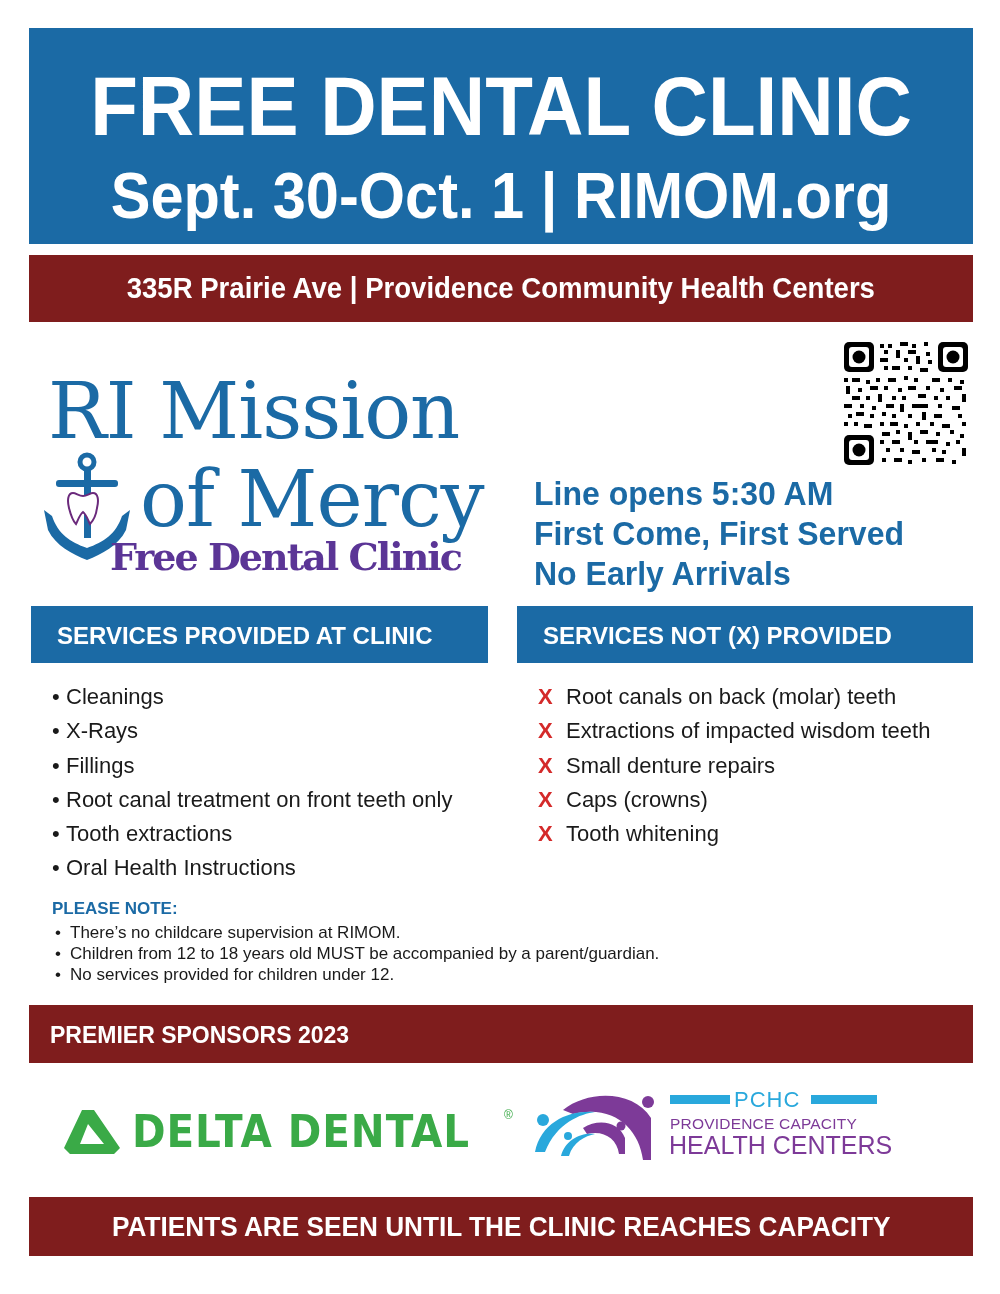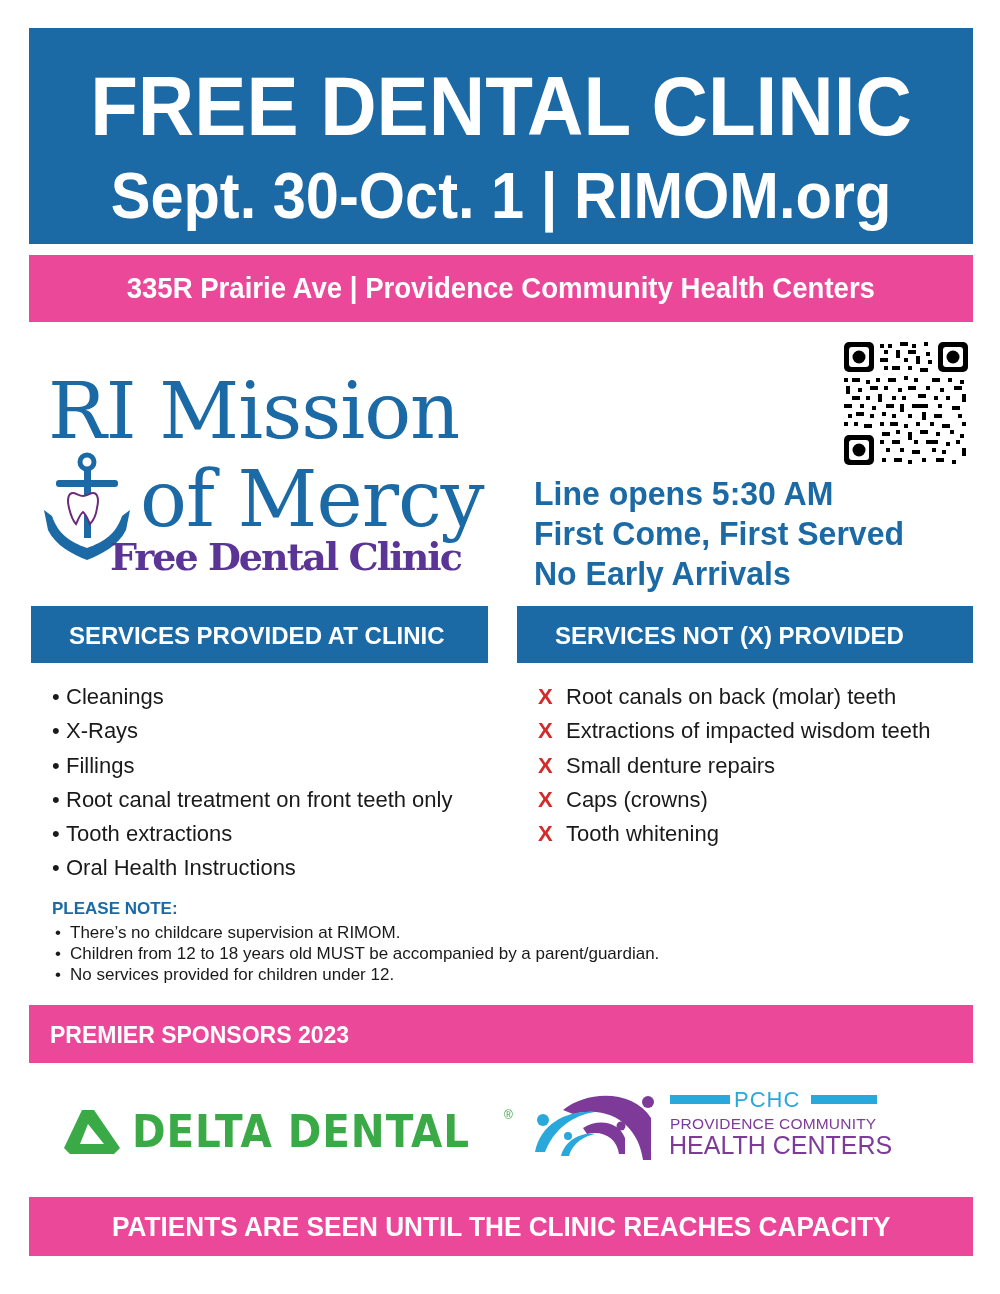--- a/index.html
+++ b/index.html
@@ -15,21 +15,21 @@
     position: absolute; left: 0; right: 0; top: 36px;
     font-weight: bold; font-size: 84px; letter-spacing: 0px; line-height: 1;
     transform: scaleX(0.93);
   }
   .banner-blue .subtitle {
     position: absolute; left: 0; right: 0; top: 136px;
     font-weight: bold; font-size: 64px; line-height: 1;
     transform: scaleX(0.93);
   }
   .band-purple {
-    background: #ec4899; color: #fff; font-weight: bold;
+    background: #7f1d1d; color: #fff; font-weight: bold;
   }
   .address-band {
     left: 29px; top: 255px; width: 944px; height: 67px;
     font-size: 29px; line-height: 67px; text-align: center;
   }
   .address-band span { display: inline-block; transform: scaleX(0.95); }
 
   .logo { left: 40px; top: 372px; width: 460px; height: 215px; }
   .logo .line1 {
     position: absolute; left: 8px; top: 0; color: #1b6aa5;
@@ -48,21 +48,21 @@
   }
   .logo .anchor { position: absolute; left: 0; top: 78px; width: 90px; height: 110px; }
 
   .qr { left: 842px; top: 340px; width: 128px; height: 127px; }
 
   .info-lines { left: 534px; top: 474px; color: #1b6aa5; font-weight: bold; font-size: 33px; line-height: 40px; }
   .info-lines div { transform-origin: left; transform: scaleX(0.97); white-space: nowrap; }
 
   .svc-header {
     top: 606px; height: 57px; background: #1b6aa5; color: #fff;
-    font-weight: bold; font-size: 24px; line-height: 60px; padding-left: 38px; white-space: nowrap;
+    font-weight: bold; font-size: 24px; line-height: 60px; padding-left: 26px; white-space: nowrap;
   }
   .svc-left-h { left: 31px; width: 457px; }
   .svc-right-h { left: 517px; width: 456px; }
 
   .svc-list { top: 680px; font-size: 22px; line-height: 34.3px; color: #1a1a1a; }
   .svc-left { left: 52px; }
   .svc-right { left: 538px; }
   .svc-list li { list-style: none; white-space: nowrap; }
   .bullet { display: inline-block; width: 14px; }
   .xmark { display: inline-block; width: 28px; color: #d42a2a; font-weight: bold; }
@@ -288,19 +288,19 @@
     <path d="M2 64 C 8 34 36 22 62 24 C 48 26 24 34 12 64 Z" fill="#29a8dc"></path>
     <circle cx="10" cy="32" r="6" fill="#29a8dc"></circle>
     <path d="M50 40 C 66 30 86 34 92 50 L92 66 L86 66 C 84 50 70 42 54 46 Z" fill="#7d3a98"></path>
     <circle cx="88" cy="38" r="4.5" fill="#7d3a98"></circle>
     <path d="M28 68 C 32 52 48 44 62 46 C 52 48 40 54 36 68 Z" fill="#29a8dc"></path>
     <circle cx="35" cy="48" r="4" fill="#29a8dc"></circle>
   </svg>
   <div class="bar" style="left:137px; width:60px;"></div>
   <div class="pchc-label">PCHC</div>
   <div class="bar" style="left:278px; width:66px;"></div>
-  <div class="name1">PROVIDENCE COMMUNITY</div>
+  <div class="name1">PROVIDENCE CAPACITY</div>
   <div class="name2">HEALTH CENTERS</div>
 </div>
 
 <div class="abs band-purple bottom-band">
   <span>PATIENTS ARE SEEN UNTIL THE CLINIC REACHES CAPACITY</span>
 </div>
 
 </body></html>

